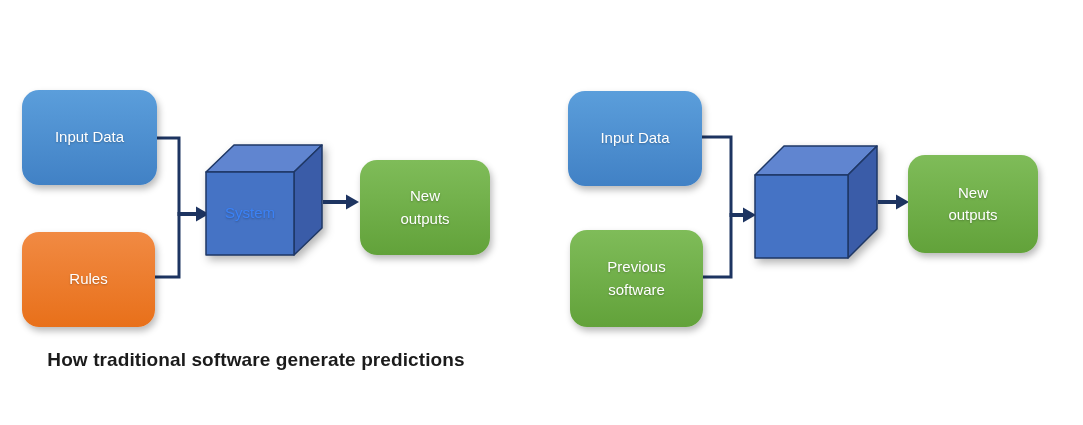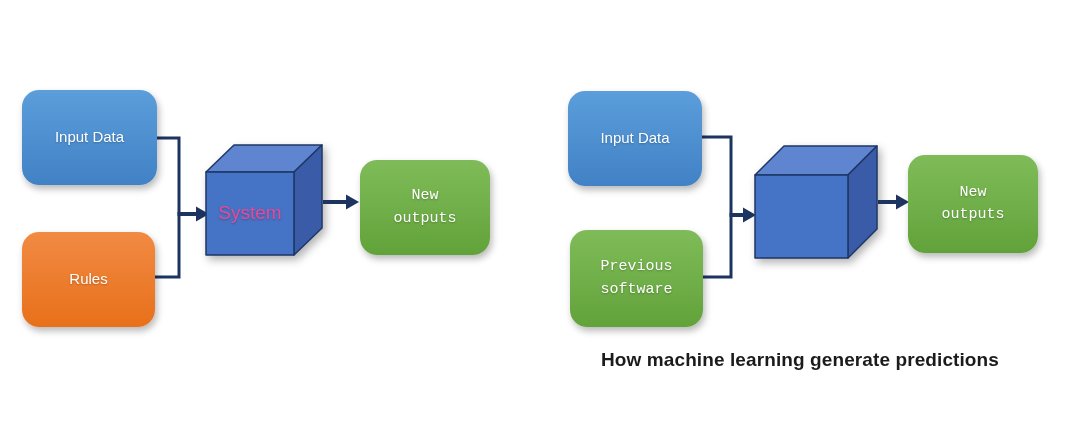--- a/index.html
+++ b/index.html
@@ -6,27 +6,27 @@
   .canvas{position:relative;width:1083px;height:396px;background:#ffffff;
           font-family:"Liberation Sans",sans-serif;overflow:hidden;}
   section.diagram{position:absolute;inset:0;}
 
   .box{position:absolute;border-radius:17px;display:flex;align-items:center;justify-content:center;
        color:#ffffff;font-size:15px;text-align:center;
        box-shadow:2px 4px 7px rgba(0,0,0,.28);}
   .box-label{display:block;line-height:1.5;text-shadow:0 1px 2px rgba(0,0,0,.25);}
   .box-blue  {background:linear-gradient(180deg,#5b9edb 0%,#4181c5 100%);}
   .box-orange{background:linear-gradient(180deg,#f18a43 0%,#e8701a 100%);}
-  .box-green {background:linear-gradient(180deg,#7fbc59 0%,#62a23a 100%);font-family:Liberation Mono, monospace;}
+  .box-green {background:linear-gradient(180deg,#7fbc59 0%,#62a23a 100%);}
 
   .lines{position:absolute;left:0;top:0;width:1083px;height:425px;}
   .cube-shadow{filter:drop-shadow(3px 4px 4px rgba(0,0,0,.30));}
 
   .cube-label{position:absolute;display:flex;align-items:center;justify-content:center;
-              color:#ec4899;font-size:19px;text-align:center;line-height:1.5;
+              color:#3b82f6;font-size:15px;text-align:center;line-height:1.5;
               text-shadow:0 1px 2px rgba(0,0,0,.30);}
 
   .wrap74{max-width:74px;}
   .wrap56{max-width:56px;}
 
   .caption{position:absolute;top:349px;width:500px;text-align:center;
            font-size:19px;font-weight:700;color:#1b1b1b;letter-spacing:.1px;}
 </style>
 </head>
 <body>
@@ -61,20 +61,21 @@
     </div>
 
     <div class="cube-label" style="left:206px;top:172px;width:88px;height:83px;">
       <span class="box-label">System</span>
     </div>
 
     <div class="box box-green" style="left:360px;top:160px;width:130px;height:95px;">
       <span class="box-label wrap74">New outputs</span>
     </div>
 
+    <div class="caption" style="left:6px;">How traditional software generate predictions</div>
   </section>
 
   <section class="diagram">
 
     <svg class="lines" viewBox="0 0 1083 425">
       <polyline points="702,137 731,137 731,277 703,277" fill="none" stroke="#1d3461" stroke-width="3"></polyline>
       <g>
         <line x1="729.5" y1="215" x2="743" y2="215" stroke="#1d3461" stroke-width="4"></line>
         <path d="M743,207.5 L756,215 L743,222.5 Z" fill="#1d3461"></path>
       </g>
@@ -95,16 +96,15 @@
 
     <div class="box box-green" style="left:570px;top:230px;width:133px;height:97px;">
       <span class="box-label wrap74">Previous software</span>
     </div>
 
 
     <div class="box box-green" style="left:908px;top:155px;width:130px;height:98px;">
       <span class="box-label wrap74">New outputs</span>
     </div>
 
-    <div class="caption" style="left:550px;">How machine learning generate predictions</div>
   </section>
 
 </div>
 
 </body></html>

